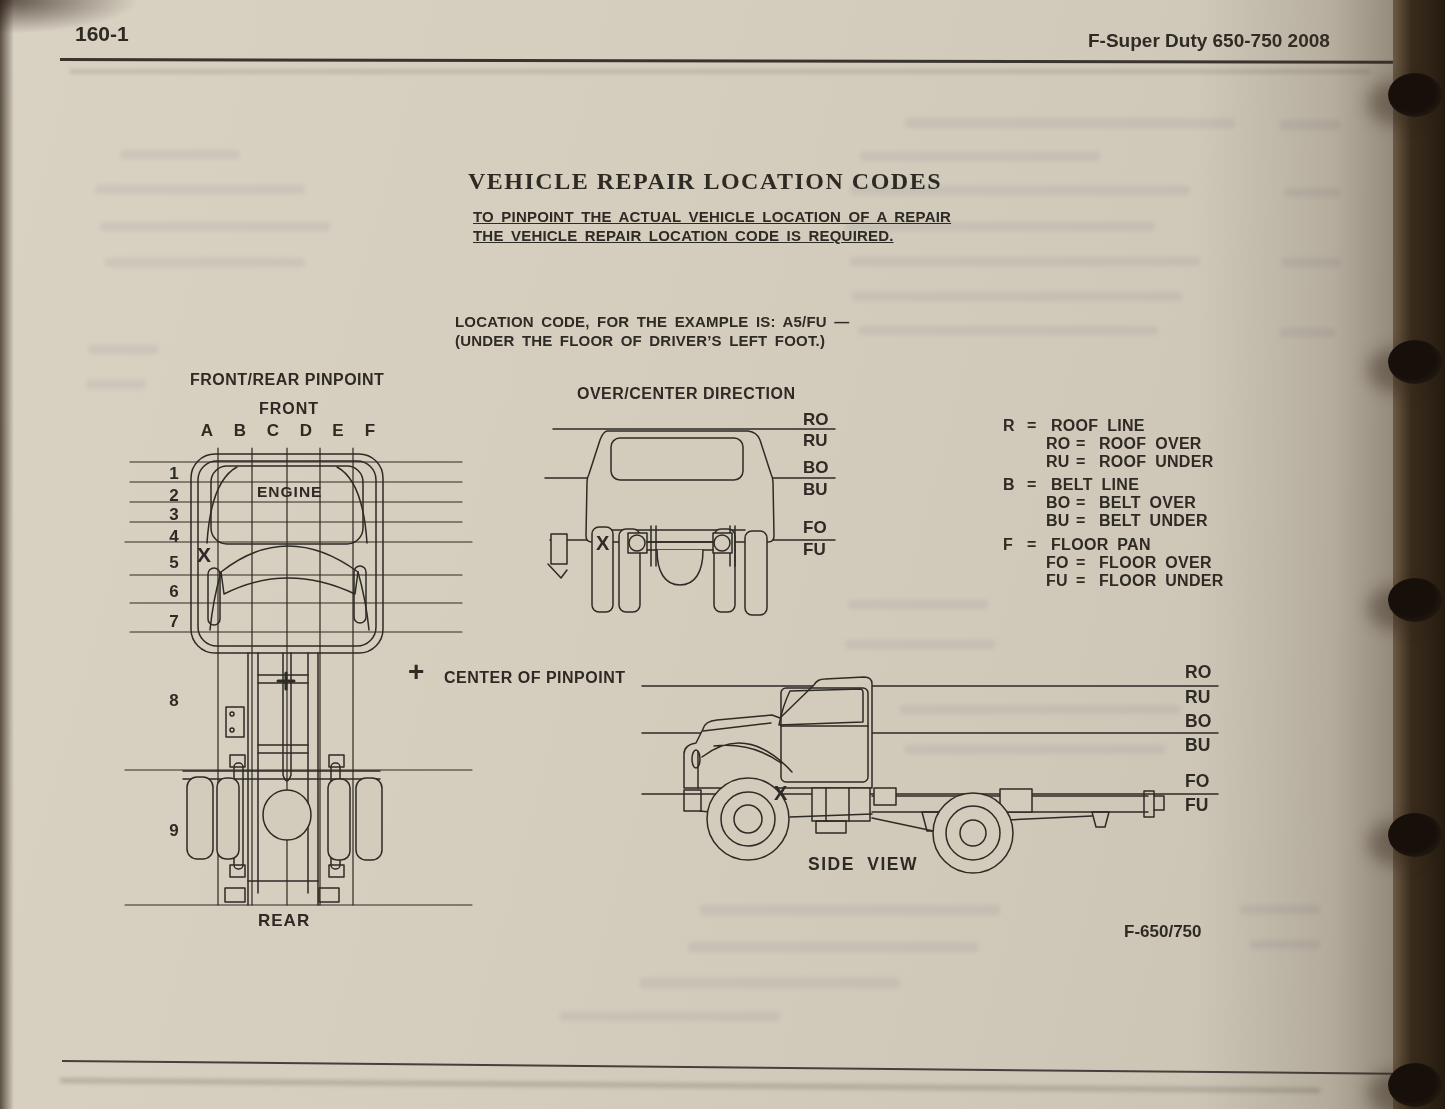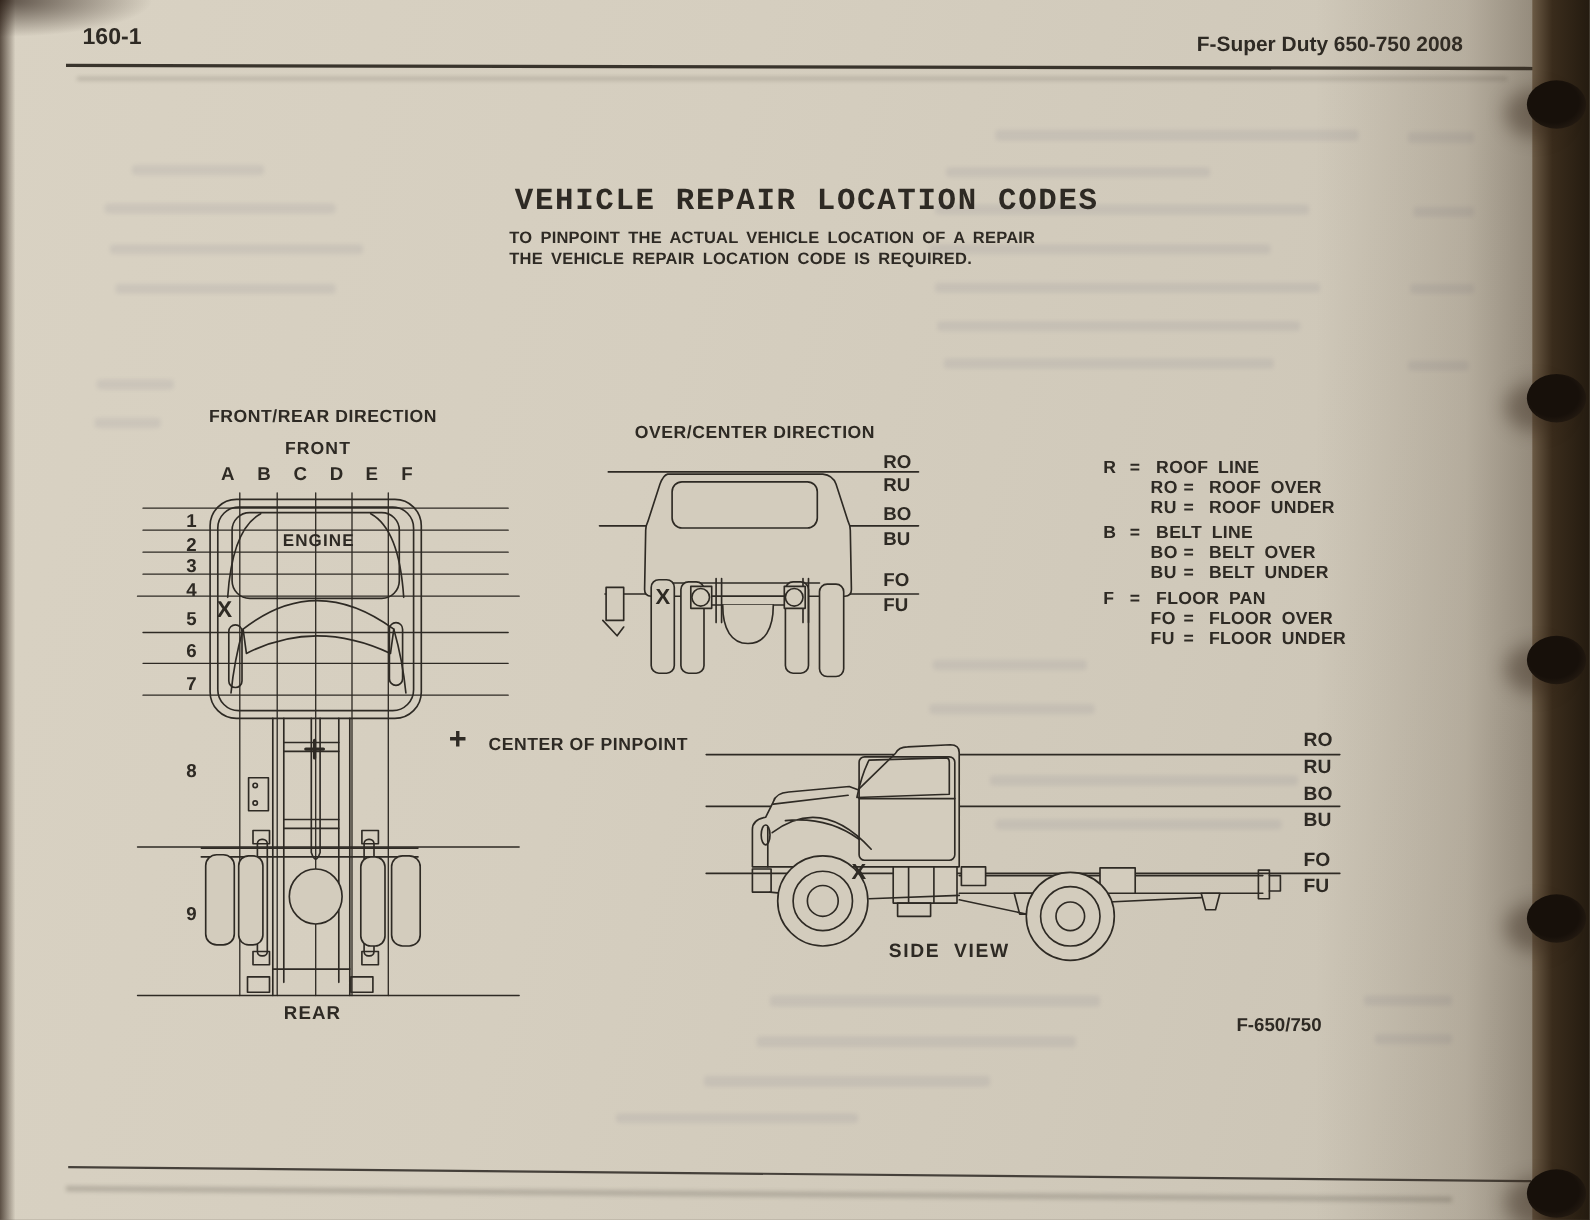--- a/index.html
+++ b/index.html
@@ -14,22 +14,22 @@
     background:linear-gradient(to right,rgba(50,36,26,0.75),rgba(50,36,26,0));}
   .corner-tl{position:absolute;top:0;left:0;width:140px;height:34px;
     background:radial-gradient(ellipse at 0% 0%,rgba(35,22,14,0.7),rgba(35,22,14,0) 70%);}
   .hole{position:absolute;width:54px;height:44px;border-radius:50%;
     background:radial-gradient(ellipse at 45% 45%,#17100a 55%,#32261a 100%);
     box-shadow:-20px 8px 16px rgba(50,36,22,0.40);}
   .ghost{position:absolute;background:#50506e;opacity:0.09;filter:blur(2px);border-radius:3px;}
   .rule{position:absolute;background:#39342c;}
   .rule-ghost{position:absolute;background:#39342c;opacity:0.22;filter:blur(2px);}
   .hdr{position:absolute;font-weight:bold;}
-  .title-serif{position:absolute;font-family:Liberation Mono, monospace;
-    font-weight:bold;font-size:28px;letter-spacing:1.5px;white-space:nowrap;}
+  .title-serif{position:absolute;font-family:Liberation Serif, serif;
+    font-weight:bold;font-size:24px;letter-spacing:1.5px;white-space:nowrap;}
   .para{position:absolute;font-weight:bold;font-size:15px;line-height:19px;
     white-space:pre-line;word-spacing:3px;letter-spacing:0.2px;}
   .lbl{position:absolute;font-weight:bold;white-space:nowrap;}
   .fs16{font-size:16px;} .fs17{font-size:17px;} .xmark{font-size:20px;letter-spacing:0;}
   svg{position:absolute;overflow:visible;}
   .lg-row{position:absolute;font-weight:bold;font-size:16px;white-space:nowrap;letter-spacing:0.3px;}
   .lg-row .c{display:inline-block;}
 </style>
 </head>
 <body>
@@ -63,24 +63,26 @@
   <div class="ghost" style="left:560px;top:1012px;width:220px;height:9px;"></div>
   <div class="ghost" style="left:1240px;top:905px;width:80px;height:9px;"></div>
   <div class="ghost" style="left:1250px;top:940px;width:70px;height:9px;"></div>
 
   <div class="hdr" style="left:75px;top:22px;font-size:21px;">160-1</div>
   <div class="hdr" style="left:1088px;top:30px;font-size:19px;font-weight:bold;">F-Super Duty 650-750 2008</div>
   <div class="rule" style="left:60px;top:58px;width:1336px;height:2.5px;transform:rotate(0.12deg);transform-origin:left center;"></div>
   <div class="rule-ghost" style="left:70px;top:70px;width:1300px;height:3px;"></div>
 
   <div class="title-serif" style="left:468px;top:168px;">VEHICLE REPAIR LOCATION CODES</div>
-  <div class="para" style="left:463px;top:207px;width:480px;">TO PINPOINT THE ACTUAL VEHICLE LOCATION OF A REPAIR
+  <div class="para" style="left:473px;top:207px;width:480px;text-decoration:underline;">TO PINPOINT THE ACTUAL VEHICLE LOCATION OF A REPAIR
 THE VEHICLE REPAIR LOCATION CODE IS REQUIRED.</div>
-
-  <div class="lbl fs16" style="left:190px;top:371px;letter-spacing:0.5px;">FRONT/REAR DIRECTION</div>
+  <div class="para" style="left:455px;top:312px;width:480px;">LOCATION CODE, FOR THE EXAMPLE IS: A5/FU —
+(UNDER THE FLOOR OF DRIVER’S LEFT FOOT.)</div>
+
+  <div class="lbl fs16" style="left:190px;top:371px;letter-spacing:0.5px;">FRONT/REAR PINPOINT</div>
   <div class="lbl fs16" style="left:259px;top:400px;letter-spacing:1px;">FRONT</div>
 
   <div class="lbl fs17" style="left:199px;top:421px;width:16px;text-align:center;">A</div>
   <div class="lbl fs17" style="left:232px;top:421px;width:16px;text-align:center;">B</div>
   <div class="lbl fs17" style="left:265px;top:421px;width:16px;text-align:center;">C</div>
   <div class="lbl fs17" style="left:298px;top:421px;width:16px;text-align:center;">D</div>
   <div class="lbl fs17" style="left:330px;top:421px;width:16px;text-align:center;">E</div>
   <div class="lbl fs17" style="left:362px;top:421px;width:16px;text-align:center;">F</div>
 
   <div class="lbl fs17" style="left:164px;top:464px;width:20px;text-align:center;">1</div>

